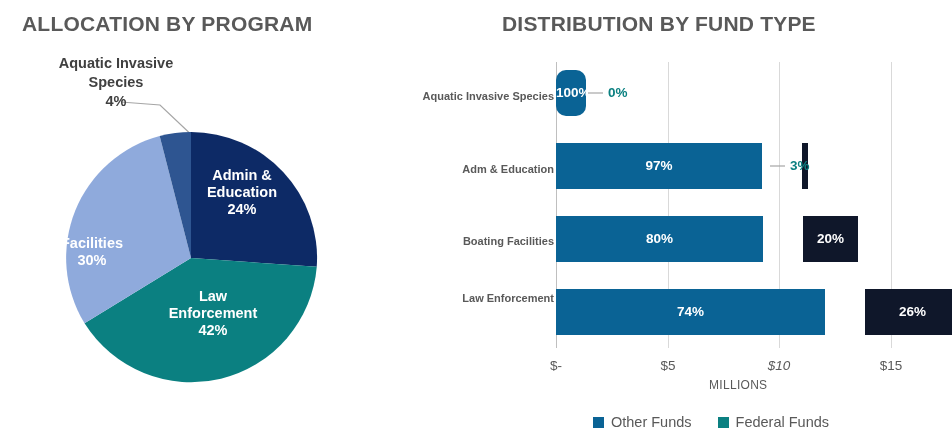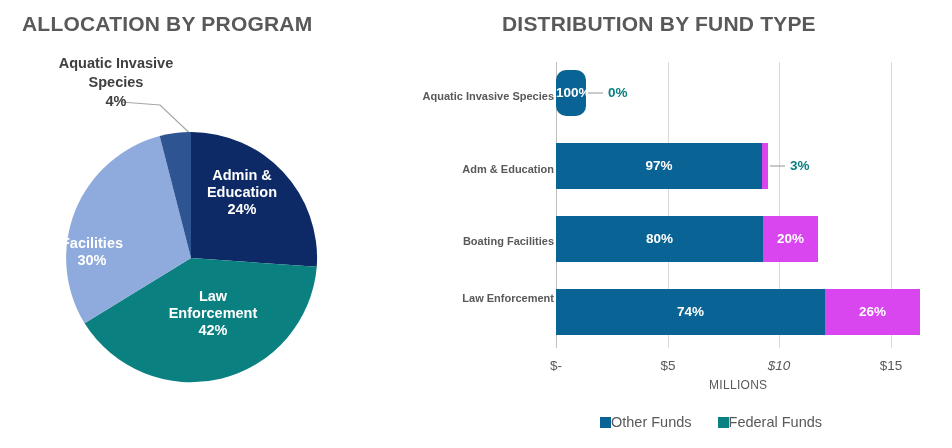--- a/index.html
+++ b/index.html
@@ -63,21 +63,21 @@
     top:62px;
     width:366px; 
     height:286px;
   }
   .gridline{position:absolute;top:0;bottom:0;width:1px;background:#d9d9d9;}
   .axisline{position:absolute;top:0;bottom:0;width:1px;background:#bfbfbf;}
 
   .bar-row{position:absolute;left:0;height:46px;}
   .seg{position:absolute;top:0;height:46px;}
   .seg-other{background:#0A6395;}
-  .seg-federal{background:#d946ef;}
+  .seg-federal{background:#0f172a;margin-left:40px;}
   .seg-label{
     position:absolute;top:0;height:46px;line-height:46px;
     color:#ffffff;font-weight:bold;font-size:13.5px;text-align:center;
     width:100%;
   }
 
   .cat-label{
     position:absolute;
     right:478px;          
     color:#595959;
@@ -108,21 +108,21 @@
     font-size:12px;
     letter-spacing:.3px;
     white-space:nowrap;
   }
 
   
   #legend{
     position:absolute;left:0;right:0;top:414px;
     display:flex;justify-content:center;align-items:center;gap:26px;
   }
-  .legend-item{display:flex;align-items:center;gap:0;}
+  .legend-item{display:flex;align-items:center;gap:7px;}
   .legend-swatch{width:11px;height:11px;display:block;}
   .legend-text{color:#595959;font-size:14.5px;white-space:nowrap;}
 </style>
 </head>
 <body>
 
 <div class="root">
 
   <div class="panel" id="pie-panel">
 

